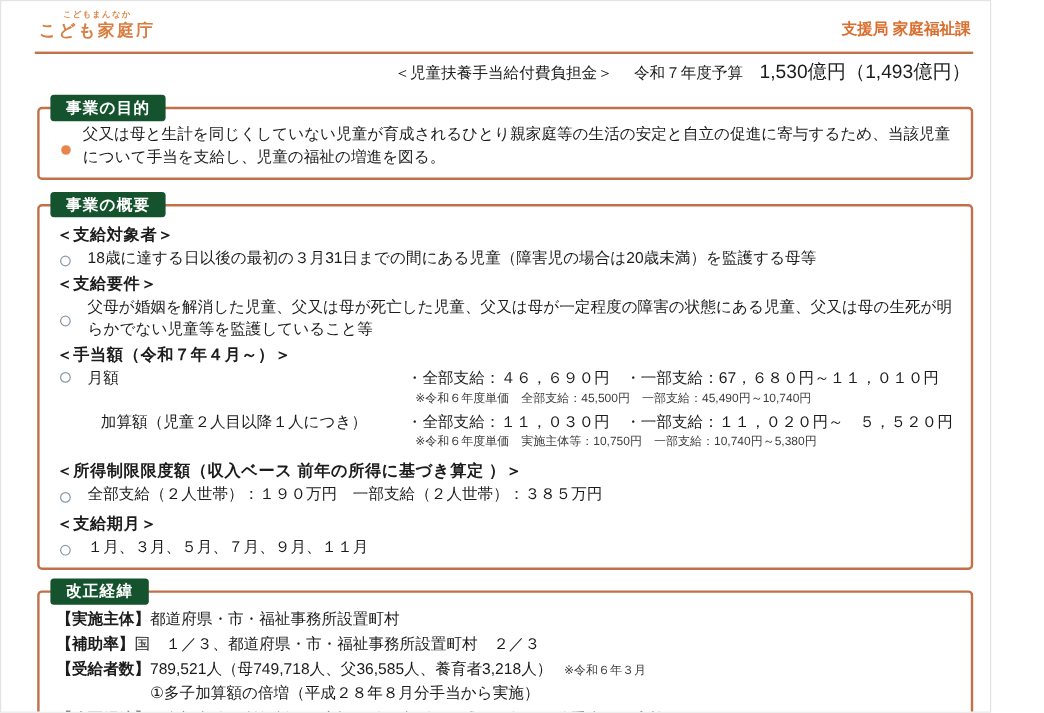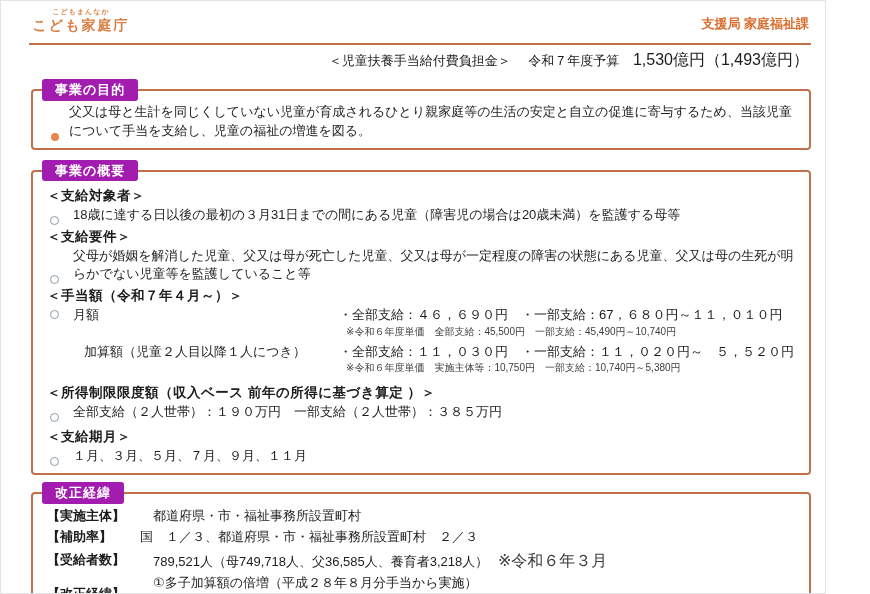--- a/index.html
+++ b/index.html
@@ -21,45 +21,45 @@
   .budget-line { text-align:right; padding:5px 16px 2px 0; font-size:13px; color:#1c1c1c; white-space:nowrap; }
   .budget-line .lbl { margin-right:14px; }
   .budget-line .yr { margin-right:10px; }
   .budget-line .amt { font-size:16px; font-weight:normal; }
   
   .box {
     position:relative; margin:20px 14px 0 30px; border:2px solid #c2704a;
     border-radius:4px; padding:12px 10px 7px 14px; background:#fff;
   }
   .badge {
-    position:absolute; top:-12px; left:9px; background:#a21caf; color:#fff;
+    position:absolute; top:-12px; left:9px; background:#14532d; color:#fff;
     font-size:13px; font-weight:bold; padding:3px 13px 3px 13px; border-radius:3px;
     letter-spacing:1px; line-height:1.2;
   }
-  .row { display:flex; align-items:flex-end; font-size:13px; line-height:1.45; }
+  .row { display:flex; align-items:center; font-size:13px; line-height:1.45; }
   .marker-dot {
     flex:0 0 auto; width:8px; height:8px; border-radius:50%;
     background:#e8854d; margin:6px 10px 0 4px;
   }
   .marker-ring {
     flex:0 0 auto; width:9px; height:9px; border-radius:50%;
     border:1.5px solid #8a9aa8; margin:4px 14px 0 3px; background:#fff;
   }
   .subhead { font-size:13.5px; font-weight:bold; margin:3px 0 1px 0; letter-spacing:.5px; }
   .amount-row { display:flex; align-items:flex-start; font-size:13px; margin-top:1px; }
   .amount-left { flex:0 0 292px; display:flex; align-items:flex-start; line-height:1.45; }
   .amount-right { flex:1; }
   .amount-main { font-size:13px; line-height:1.35; white-space:nowrap; }
   .amount-note { font-size:10px; color:#3d3d3d; padding-left:7px; margin:1px 0 3px 0; white-space:nowrap; }
   .indent-label { padding-left:37px; }
   
-  .imp-row { display:flex; align-items:center; font-size:13px; line-height:1.6;gap:28px; }
+  .imp-row { display:flex; align-items:flex-end; font-size:13px; line-height:1.6; }
   .imp-label { flex:0 0 auto; font-weight:bold; white-space:nowrap; }
   .imp-value { flex:1; }
-  .imp-note { font-size:16px; color:#3d3d3d; margin-left:6px; }
+  .imp-note { font-size:10px; color:#3d3d3d; margin-left:6px; }
   .history-line { font-size:13px; line-height:1.6; white-space:nowrap; }
   .gap-s { height:3px; }
 </style>
 </head>
 <body>
 
 <div class="page">
 
   <div class="header">
     <div class="logo">

